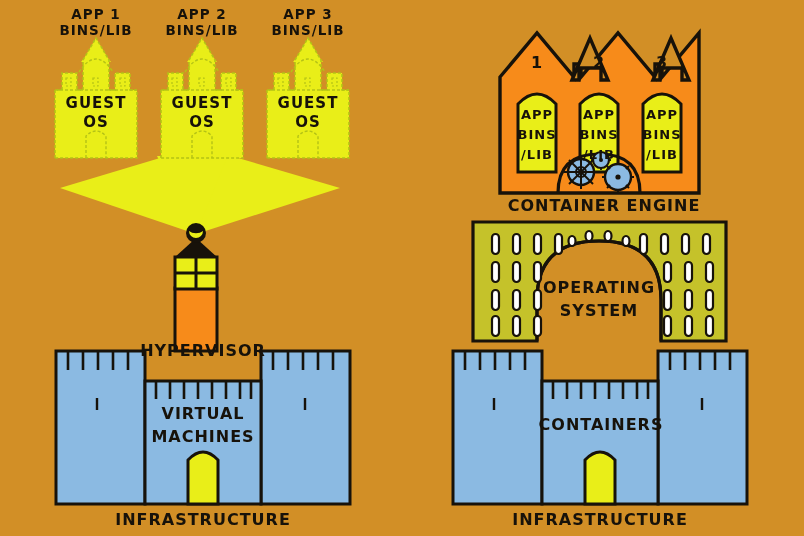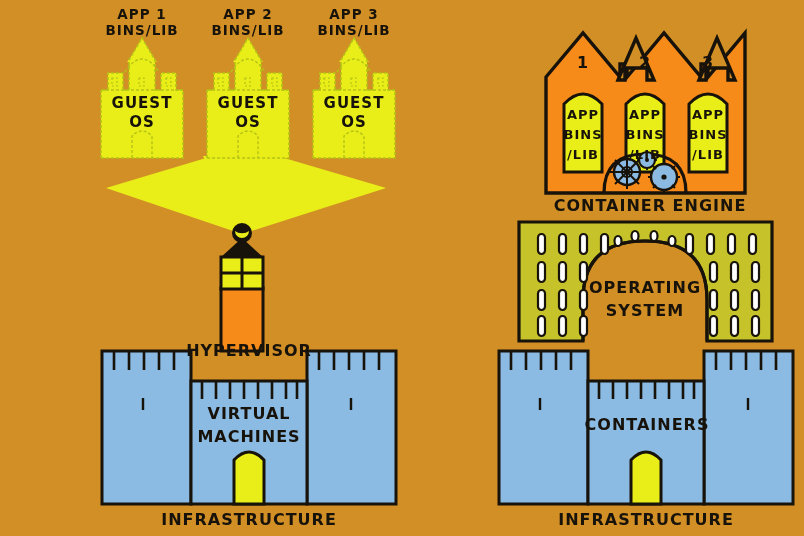--- a/index.html
+++ b/index.html
@@ -7,21 +7,20 @@
     padding: 0;
     background: #d28f26;
   }
   #stage {
     position: relative;
     width: 752px;
     height: 536px;
     background: #d28f26;
     overflow: hidden;
     font-family: "DejaVu Sans", sans-serif;
-    margin-left: 46px;
   }
   svg.layer {
     position: absolute;
     left: 0;
     top: 0;
     width: 804px;
     height: 536px;
   }
   text {
     font-family: "DejaVu Sans", sans-serif;

